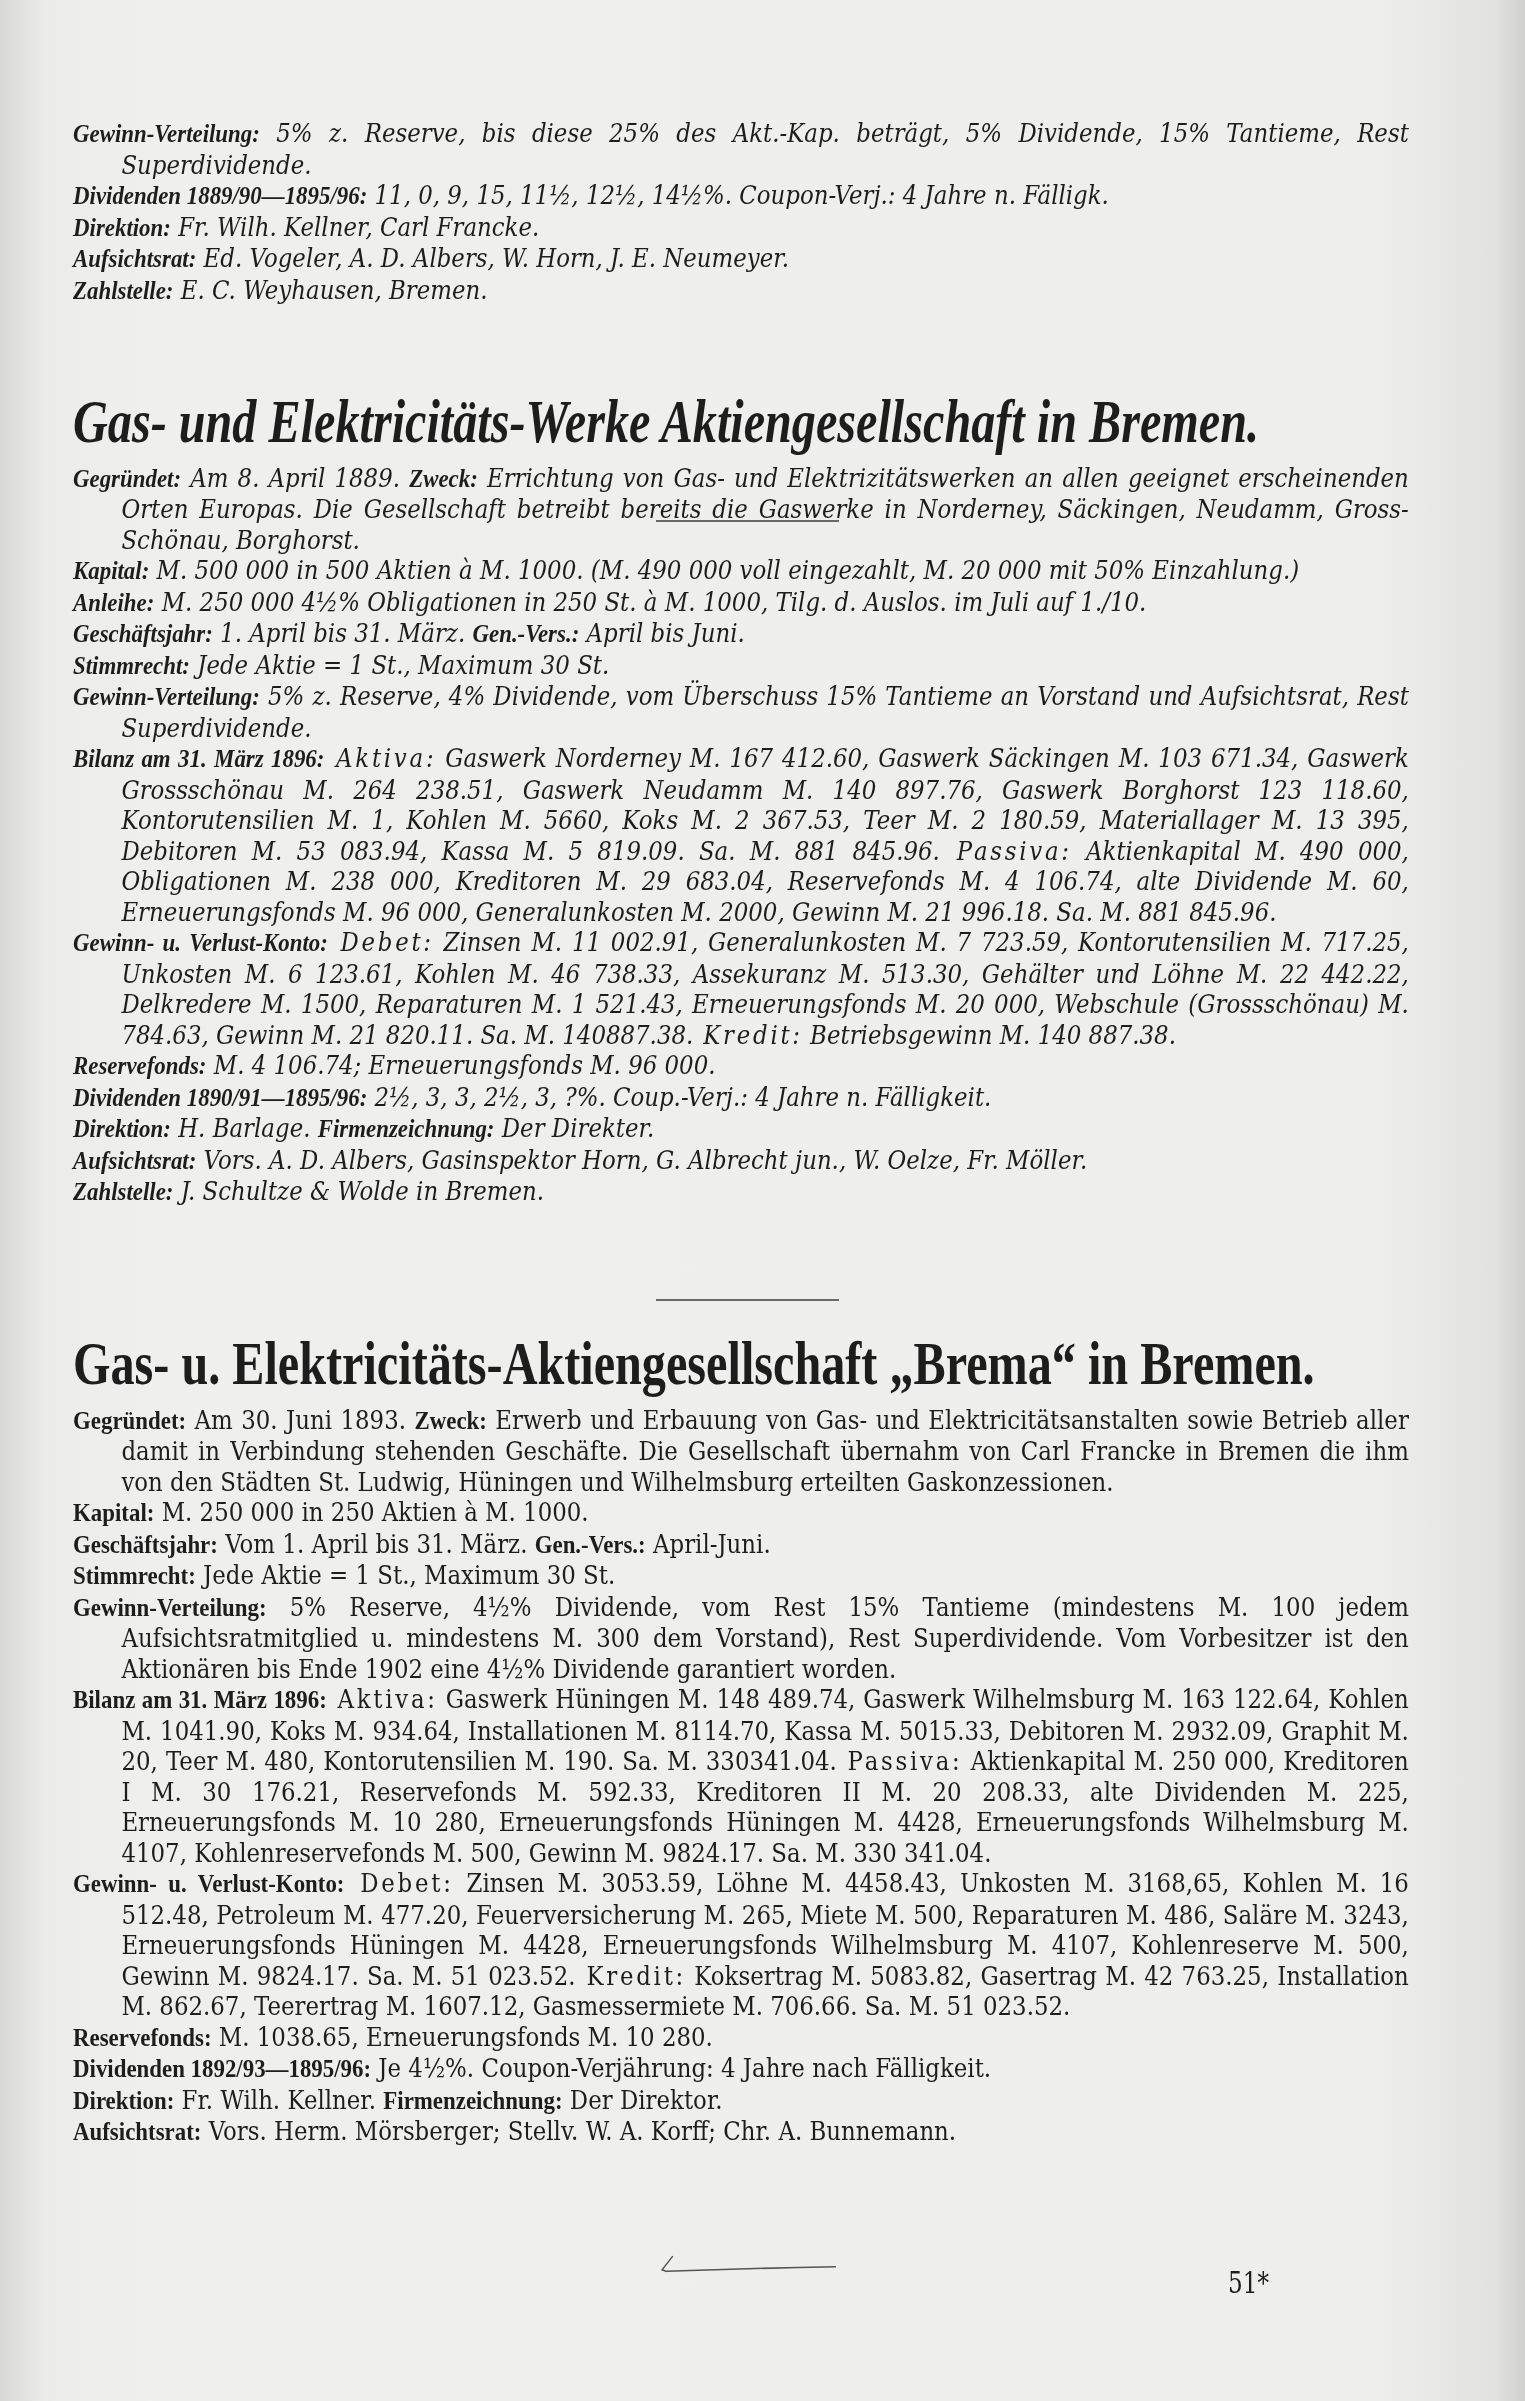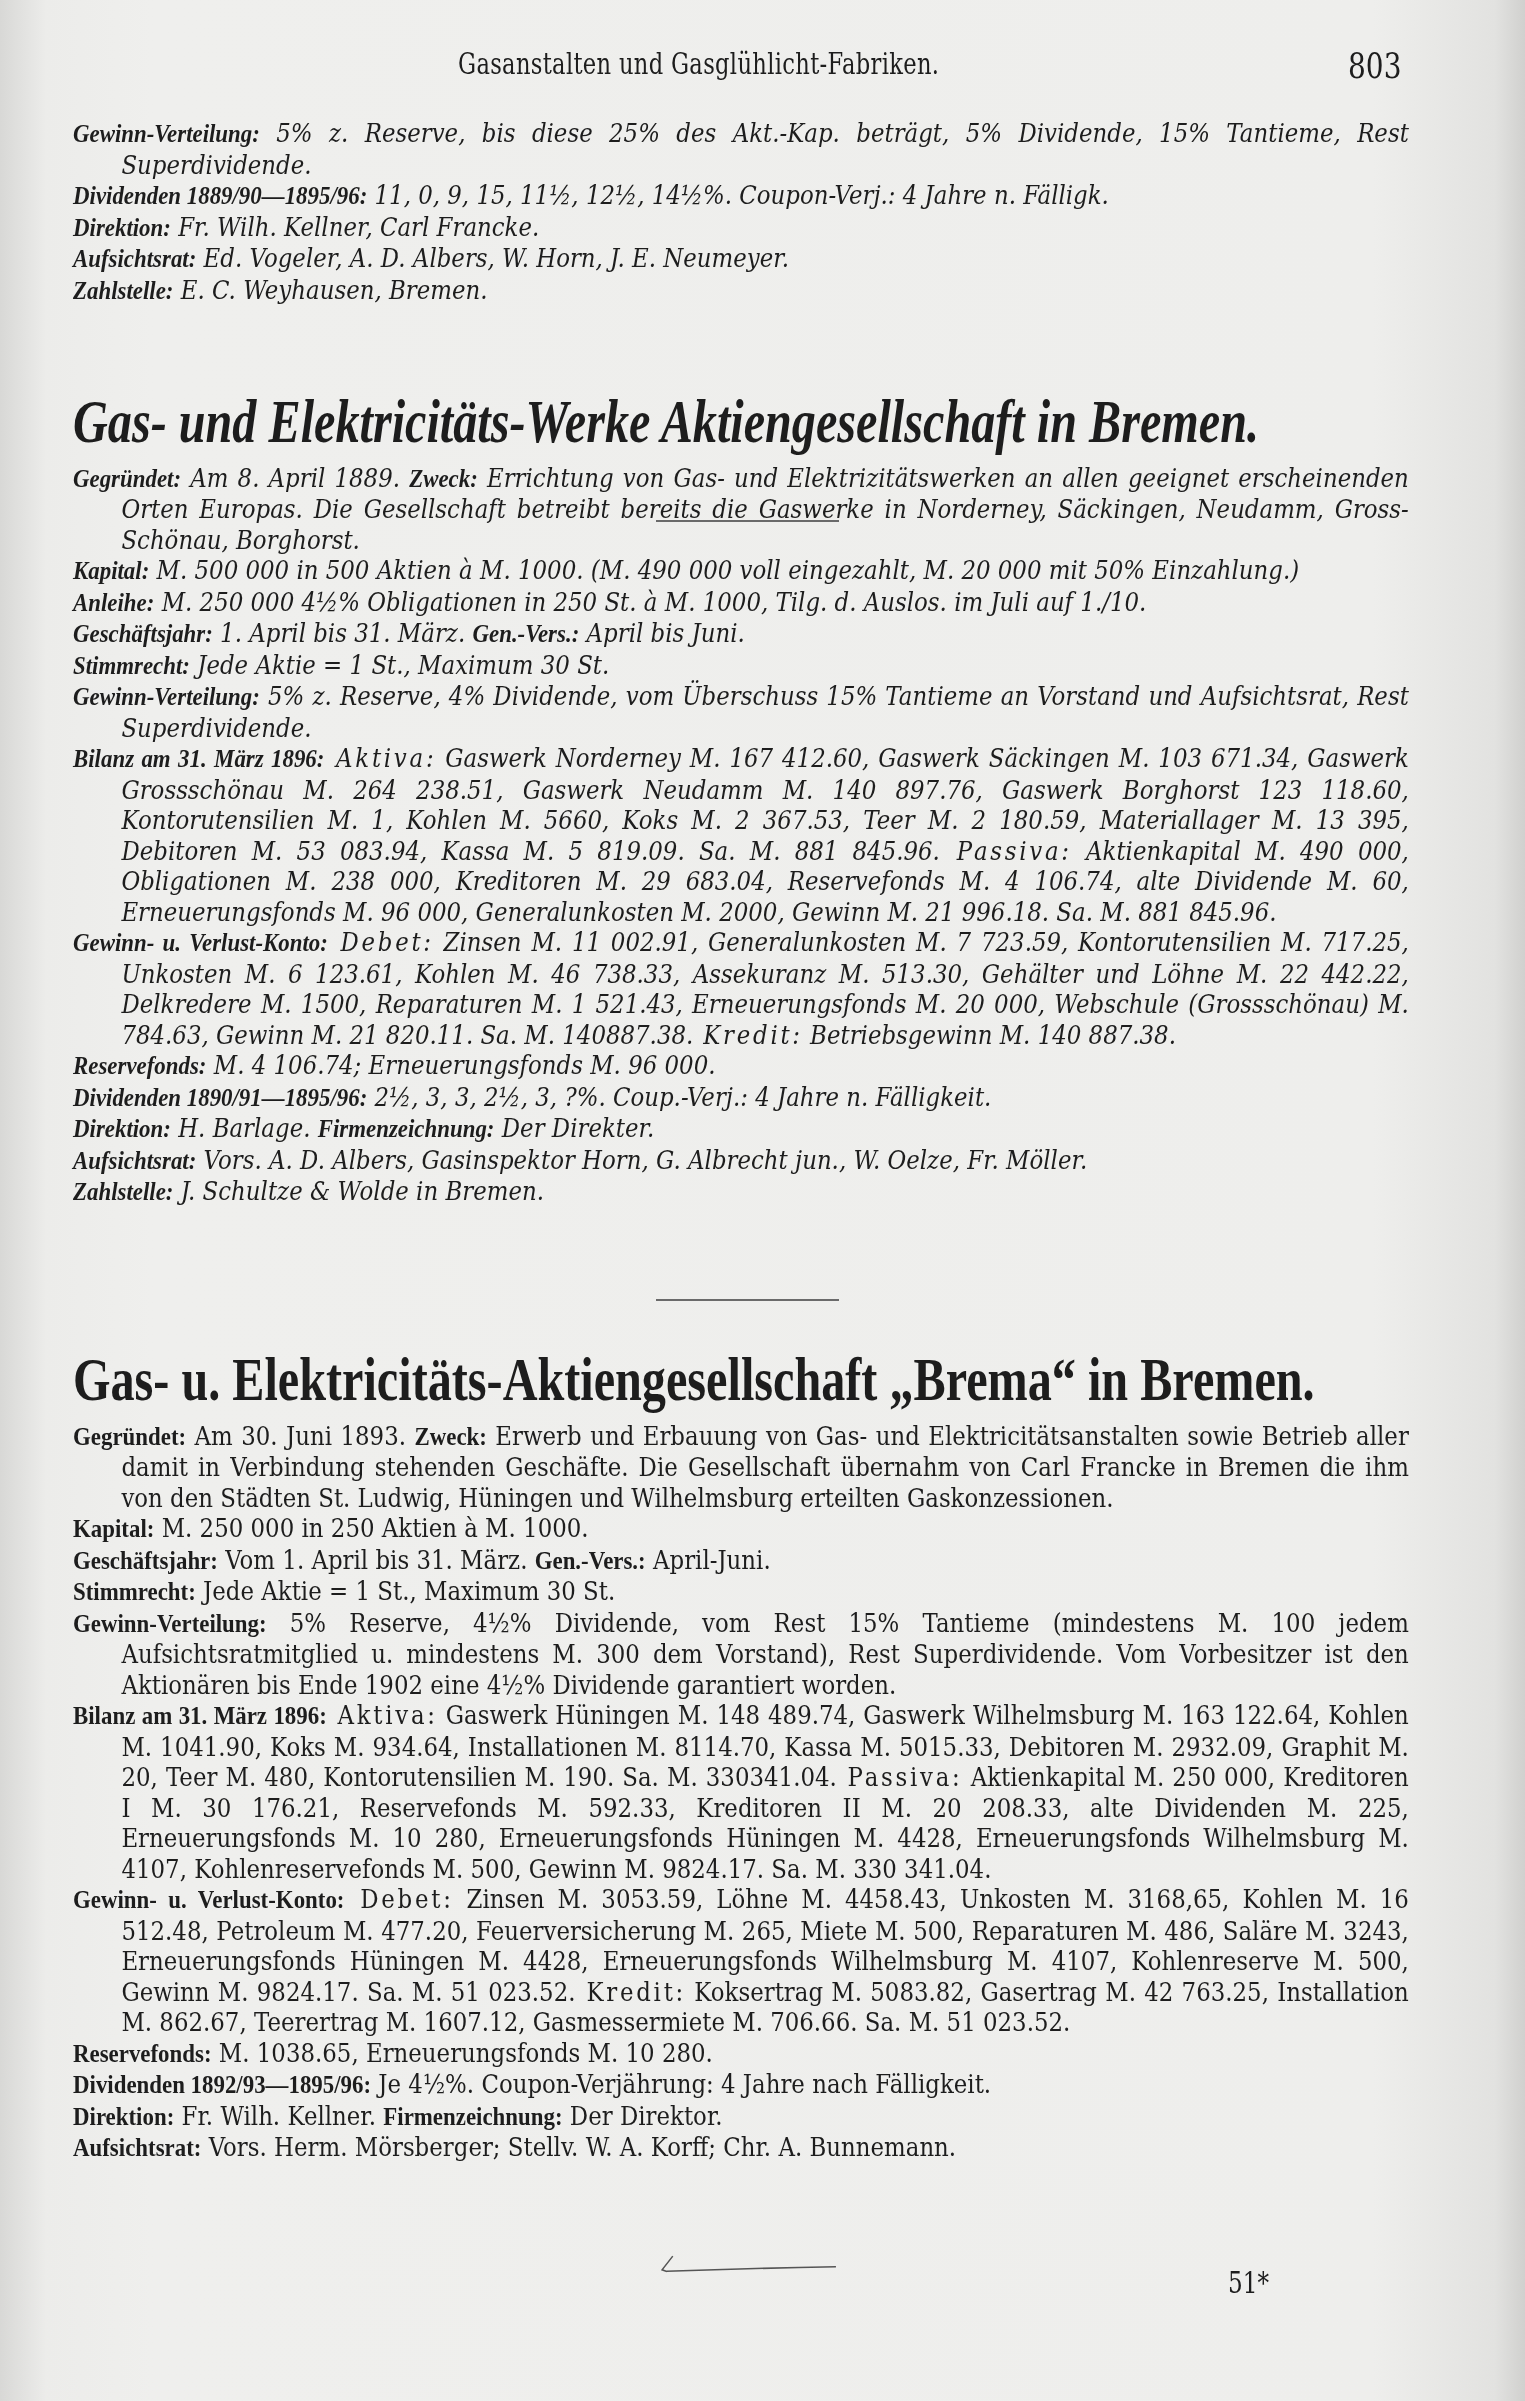--- a/index.html
+++ b/index.html
@@ -55,24 +55,20 @@
     position: absolute; left: 1228px; top: 2266px; font-size: 29px;
     transform: scaleX(0.8); transform-origin: left center;
   }
   .cond { transform: scaleX(0.88); transform-origin: left top; width: 1518px; }
 </style>
 </head>
 <body>
 
 <div class="page">
 
-  <div class="running-head">
-    <div class="running-title">Gasanstalten und Gasglühlicht-Fabriken.</div>
-    <div class="page-number">803</div>
-  </div>
 
   <div class="text-block" style="top:118px;font-style:italic;">
     <div class="cond">
       <p class="entry"><span class="lbl">Gewinn-Verteilung:</span><span> 5% z. Reserve, bis diese 25% des Akt.-Kap. beträgt, 5% Dividende, 15% Tantieme, Rest Superdividende.</span></p>
       <p class="entry"><span class="lbl">Dividenden 1889/90—1895/96:</span><span> 11, 0, 9, 15, 11½, 12½, 14½%.  Coupon-Verj.: 4 Jahre n. Fälligk.</span></p>
       <p class="entry"><span class="lbl">Direktion:</span><span> Fr. Wilh. Kellner, Carl Francke.</span></p>
       <p class="entry"><span class="lbl">Aufsichtsrat:</span><span> Ed. Vogeler, A. D. Albers, W. Horn, J. E. Neumeyer.</span></p>
       <p class="entry"><span class="lbl">Zahlstelle:</span><span> E. C. Weyhausen, Bremen.</span></p>
     </div>
   </div>
@@ -93,21 +89,21 @@
       <p class="entry"><span class="lbl">Reservefonds:</span><span> M. 4 106.74; Erneuerungsfonds M. 96 000.</span></p>
       <p class="entry"><span class="lbl">Dividenden 1890/91—1895/96:</span><span> 2½, 3, 3, 2½, 3, ?%.  Coup.-Verj.: 4 Jahre n. Fälligkeit.</span></p>
       <p class="entry"><span class="lbl">Direktion:</span><span> H. Barlage.  </span><span class="lbl">Firmenzeichnung:</span><span> Der Direkter.</span></p>
       <p class="entry"><span class="lbl">Aufsichtsrat:</span><span> Vors. A. D. Albers, Gasinspektor Horn, G. Albrecht jun., W. Oelze, Fr. Möller.</span></p>
       <p class="entry"><span class="lbl">Zahlstelle:</span><span> J. Schultze &amp; Wolde in Bremen.</span></p>
     </div>
   </div>
 
   <div class="divider" style="left:656px; top:1299px; width:183px;"></div>
 
-  <div class="text-block" style="top:1327px;margin-top:16px;">
+  <div class="text-block" style="top:1327px;">
     <h2 class="company-title">Gas- u. Elektricitäts-Aktiengesellschaft „Brema“ in Bremen.</h2>
     <div class="cond" style="margin-top:4.6px;">
       <p class="entry"><span class="lbl">Gegründet:</span><span> Am 30. Juni 1893.  </span><span class="lbl">Zweck:</span><span> Erwerb und Erbauung von Gas- und Elektricitätsanstalten sowie Betrieb aller damit in Verbindung stehenden Geschäfte. Die Gesellschaft übernahm von Carl Francke in Bremen die ihm von den Städten St. Ludwig, Hüningen und Wilhelmsburg erteilten Gaskonzessionen.</span></p>
       <p class="entry"><span class="lbl">Kapital:</span><span> M. 250 000 in 250 Aktien à M. 1000.</span></p>
       <p class="entry"><span class="lbl">Geschäftsjahr:</span><span> Vom 1. April bis 31. März.  </span><span class="lbl">Gen.-Vers.:</span><span> April-Juni.</span></p>
       <p class="entry"><span class="lbl">Stimmrecht:</span><span> Jede Aktie = 1 St., Maximum 30 St.</span></p>
       <p class="entry"><span class="lbl">Gewinn-Verteilung:</span><span> 5% Reserve, 4½% Dividende, vom Rest 15% Tantieme (mindestens M. 100 jedem Aufsichtsratmitglied u. mindestens M. 300 dem Vorstand), Rest Superdividende. Vom Vorbesitzer ist den Aktionären bis Ende 1902 eine 4½% Dividende garantiert worden.</span></p>
       <p class="entry"><span class="lbl">Bilanz am 31. März 1896:</span><span class="sp"> Aktiva:</span><span> Gaswerk Hüningen M. 148 489.74, Gaswerk Wilhelmsburg M. 163 122.64, Kohlen M. 1041.90, Koks M. 934.64, Installationen M. 8114.70, Kassa M. 5015.33, Debitoren M. 2932.09, Graphit M. 20, Teer M. 480, Kontorutensilien M. 190.  Sa. M. 330341.04.</span><span class="sp"> Passiva:</span><span> Aktienkapital M. 250 000, Kreditoren I M. 30 176.21, Reservefonds M. 592.33, Kreditoren II M. 20 208.33, alte Dividenden M. 225, Erneuerungsfonds M. 10 280, Erneuerungsfonds Hüningen M. 4428, Erneuerungsfonds Wilhelmsburg M. 4107, Kohlenreservefonds M. 500, Gewinn M. 9824.17.  Sa. M. 330 341.04.</span></p>
       <p class="entry"><span class="lbl">Gewinn- u. Verlust-Konto:</span><span class="sp"> Debet:</span><span> Zinsen M. 3053.59, Löhne M. 4458.43, Unkosten M. 3168,65, Kohlen M. 16 512.48, Petroleum M. 477.20, Feuerversicherung M. 265, Miete M. 500, Reparaturen M. 486, Saläre M. 3243, Erneuerungsfonds Hüningen M. 4428, Erneuerungsfonds Wilhelmsburg M. 4107, Kohlenreserve M. 500, Gewinn M. 9824.17.  Sa. M. 51 023.52.</span><span class="sp"> Kredit:</span><span> Koksertrag M. 5083.82, Gasertrag M. 42 763.25, Installation M. 862.67, Teerertrag M. 1607.12, Gasmessermiete M. 706.66.  Sa. M. 51 023.52.</span></p>
       <p class="entry"><span class="lbl">Reservefonds:</span><span> M. 1038.65, Erneuerungsfonds M. 10 280.</span></p>

